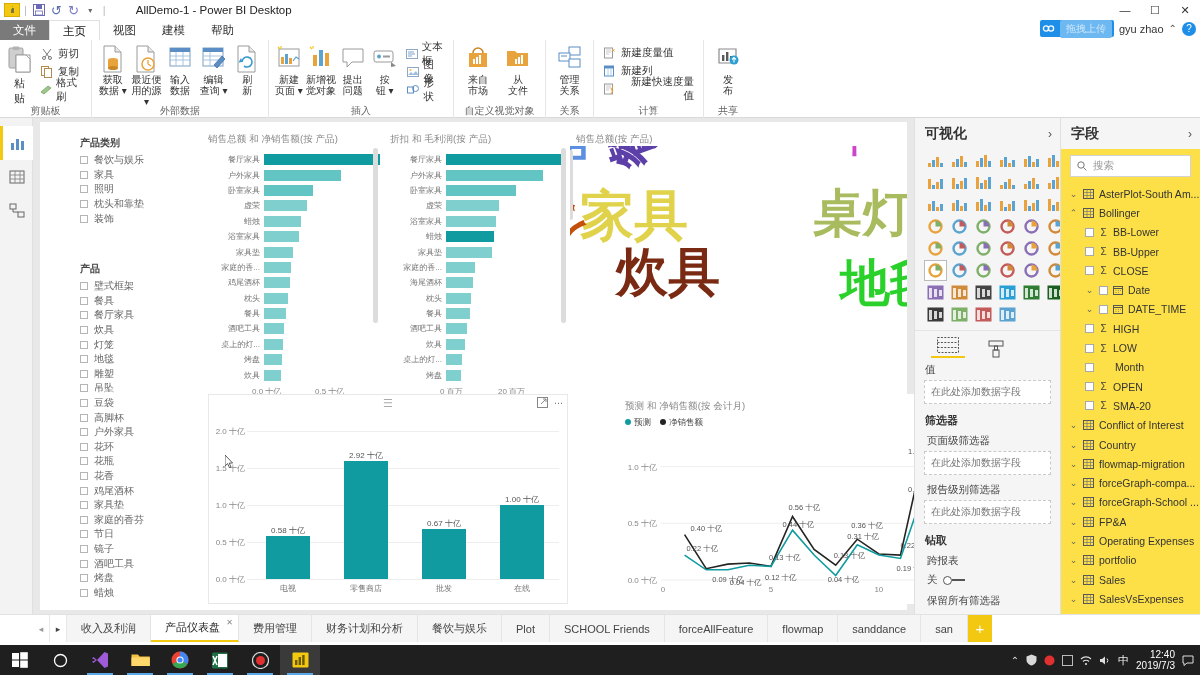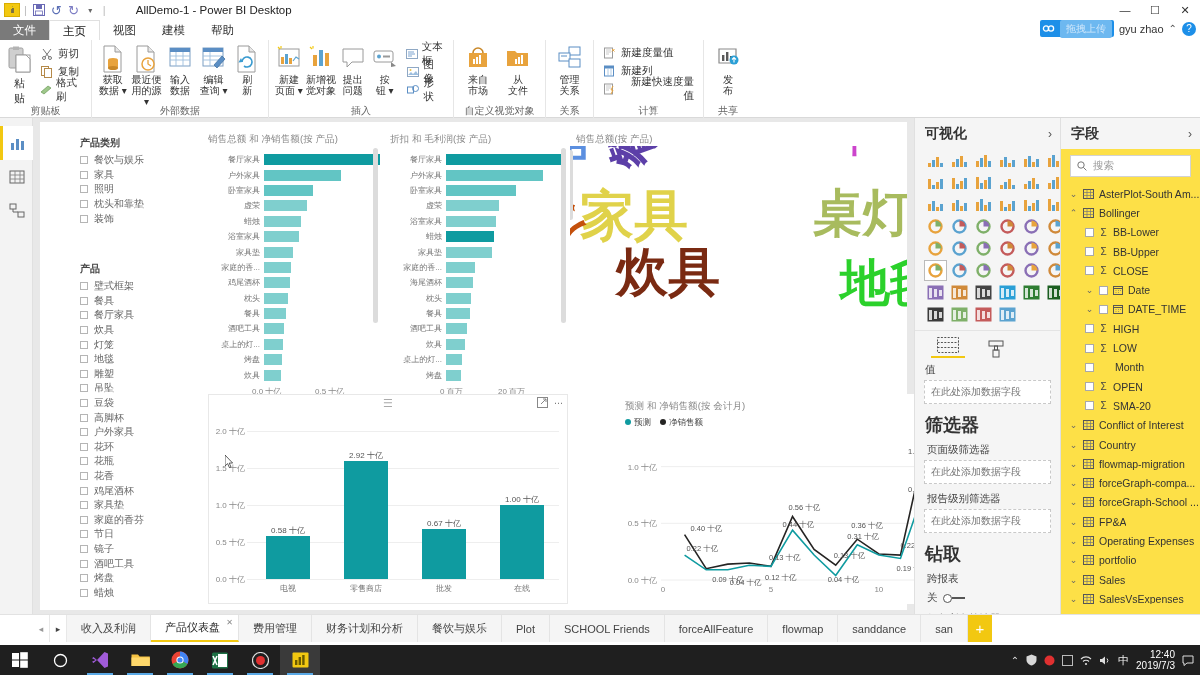--- a/index.html
+++ b/index.html
@@ -128,21 +128,21 @@
   .vcell{ width:21px;height:19px; display:flex;align-items:center;justify-content:center;
           background:transparent; }
   .vcell.sel{ outline:1px solid #bbb; background:#fff; }
   .fmtrow{ display:flex; gap:22px; padding:6px 0 0 16px; border-top:1px solid #e4e4e4;
            margin-top:2px; align-items:flex-end;}
   .fmttab{ display:flex;flex-direction:column;align-items:center; }
   .fmt-underline{ width:34px;height:2px;background:#f2c811; margin-top:3px;}
   .field-section-lbl{ font-size:10.5px; color:#444; padding:5px 0 3px 10px;}
   .dropzone{ margin:0 9px 6px 9px; border:1px dashed #c9c9c9; background:#fff;
              font-size:10px; color:#777; padding:4px 6px; }
-  .pane-h2{ font-size:18px; font-weight:bold; color:#333; padding:3px 0 4px 10px;}
+  .pane-h2{ font-size:11px; font-weight:bold; color:#333; padding:3px 0 4px 10px;}
   .sub-lbl{ font-size:10.5px; color:#444; padding:2px 0 3px 12px;}
   .toggle-row{ display:flex;align-items:center;gap:5px;padding:2px 0 5px 12px;font-size:10.5px;color:#444;}
   .tgl{ display:inline-flex; align-items:center; }
   .tgl-knob{ width:9px;height:9px;border-radius:50%;border:1.6px solid #555;background:#fff;}
   .tgl-track{ width:13px;height:1.6px;background:#555; }
 
   
   .search-box{ margin:6px 9px 7px 9px; background:#fff; border:1px solid #d2d2d2;
                display:flex; align-items:center; gap:6px; padding:3px 6px; }
   .search-box .ph{ font-size:10.5px;color:#999;}

